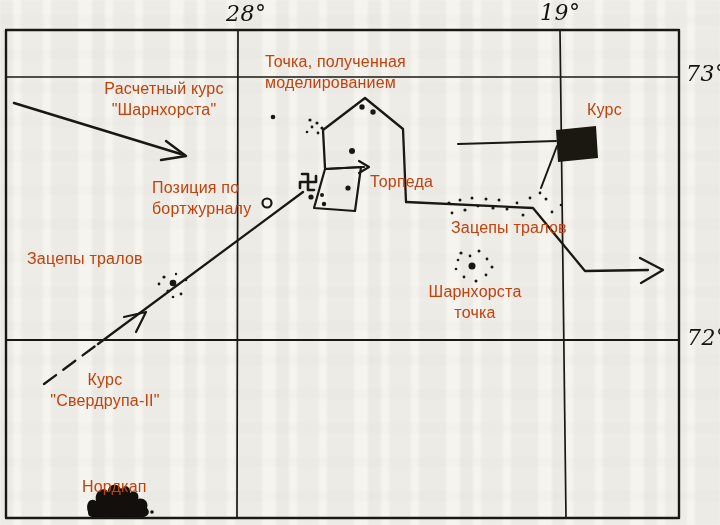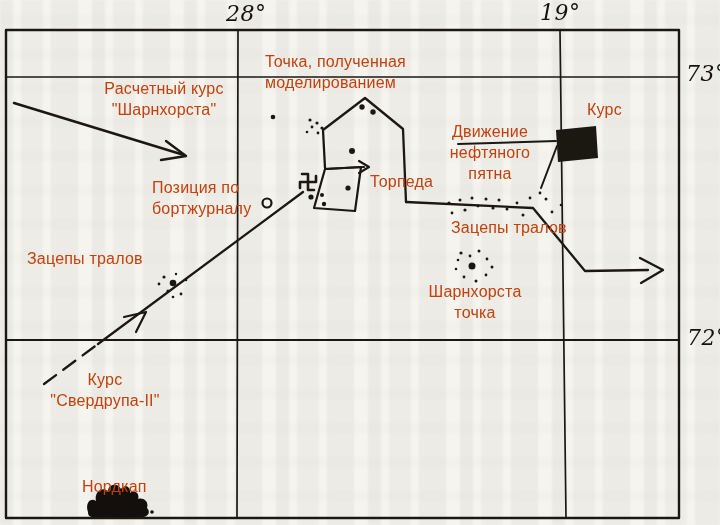--- a/index.html
+++ b/index.html
@@ -163,23 +163,20 @@
   <div class="deg" style="left:687px;top:326px">72°</div>
 
   <div class="lbl" style="left:265px;top:51px;width:200px">Точка, полученная
 моделированием</div>
 
   <div class="lbl ctr" style="left:84px;top:78px;width:160px">Расчетный курс
 "Шарнхорста"</div>
 
   <div class="lbl" style="left:587px;top:99px">Курс</div>
 
-  <div class="lbl ctr" style="left:434px;top:121px;width:112px">Движение
-нефтяного
-пятна</div>
 
   <div class="lbl" style="left:152px;top:177px">Позиция по
 бортжурналу</div>
 
   <div class="lbl" style="left:370px;top:171px">Торпеда</div>
 
 
   <div class="lbl" style="left:27px;top:248px">Зацепы тралов</div>
 
   <div class="lbl" style="left:451px;top:217px">Зацепы тралов</div>

